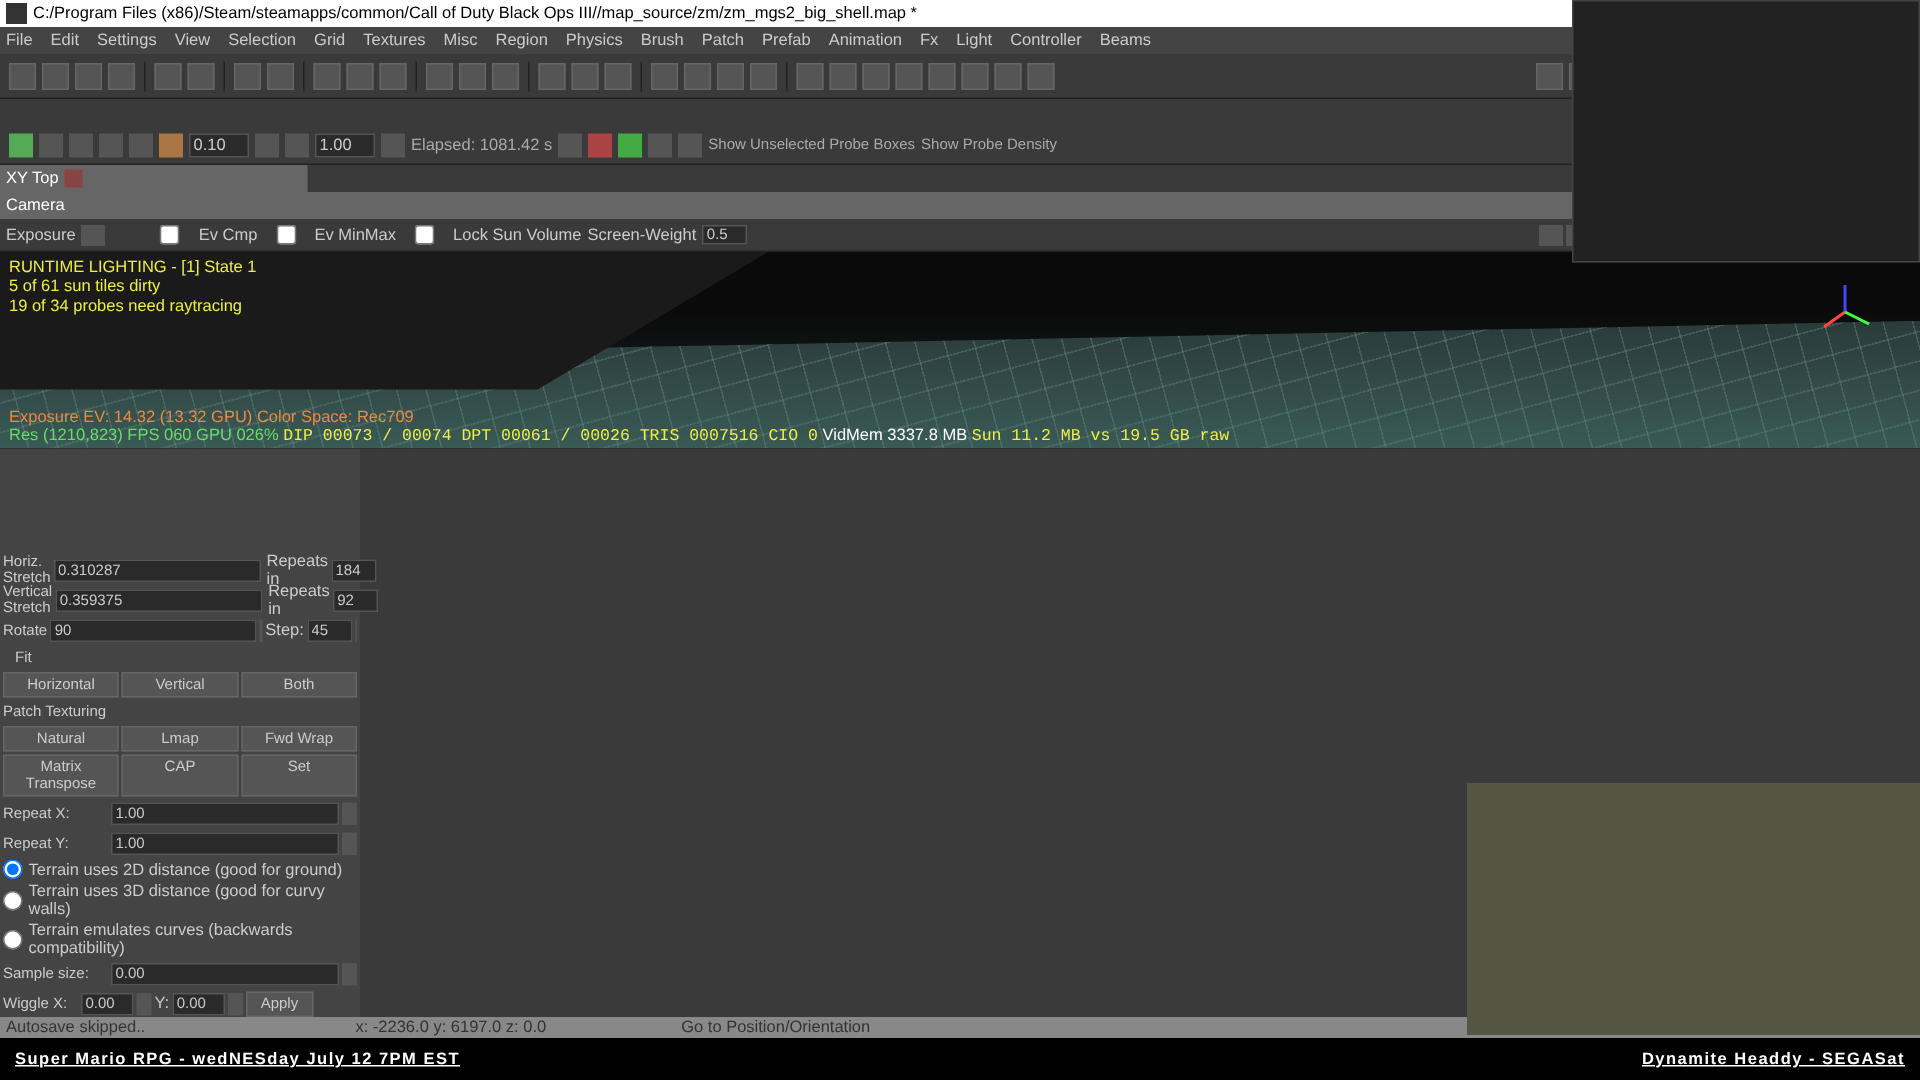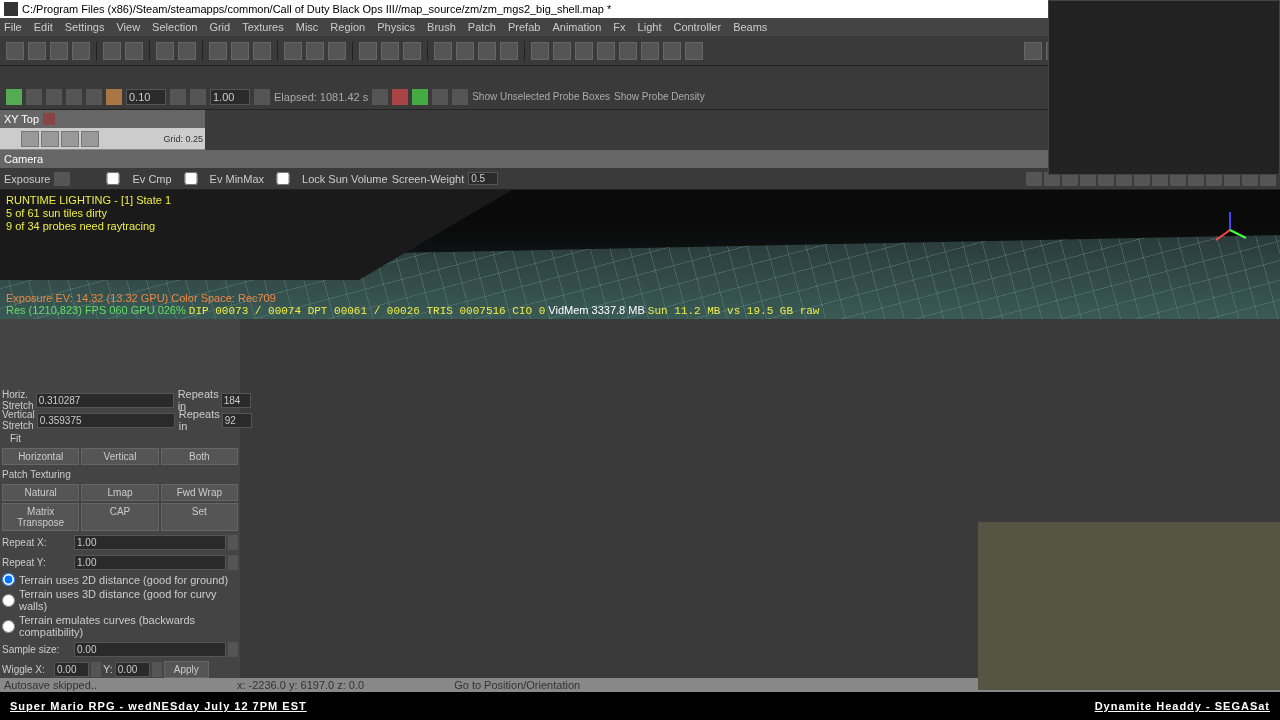--- a/index.html
+++ b/index.html
@@ -165,28 +165,20 @@
   <span style="color:#aaa;font-size:10px;">Show Unselected Probe Boxes</span>
   <span style="color:#aaa;font-size:10px;">Show Probe Density</span>
 </div>
 
 <div class="main-area">
   <div class="left-panel">
     <div class="panel-tab">
       <span>XY Top</span>
       <span class="close"></span>
     </div>
-    <div class="xy-controls">
-      <span style="font-size:9px;">Grid</span>
-      <span class="ctrl-btn"></span>
-      <span class="ctrl-btn"></span>
-      <span class="ctrl-btn"></span>
-      <span class="ctrl-btn"></span>
-      <span style="margin-left:auto;font-size:9px;color:#333;">Grid: 0.25</span>
-    </div>
     <div class="xy-view">
       <div class="ruler-top">2240</div>
       <div class="label">XY TOP</div>
       <div class="coord1">6208</div>
       <div class="coord2">6144</div>
       <div class="box" style="top:200px;left:0;width:145px;height:150px;"></div>
       <div class="box" style="top:200px;left:145px;width:60px;height:220px;border-color:#8af;"></div>
       <div style="position:absolute;top:230px;left:0;width:145px;height:1px;background:#5c5;"></div>
     </div>
   </div>
@@ -224,21 +216,21 @@
         <span class="ctrl-btn"></span>
         <span class="ctrl-btn"></span>
       </span>
     </div>
     <div class="viewport">
       <div class="floor"></div>
       <div class="wall"></div>
       <div class="overlay-text">
         <div class="line1">RUNTIME LIGHTING - [1] State 1</div>
         <div class="line2">5 of 61 sun tiles dirty</div>
-        <div class="line3">9 of 34 probes need raytracing</div>
+        <div class="line3">19 of 34 probes need raytracing</div>
       </div>
       <div class="gizmo">
         <svg width="40" height="40">
             <line x1="20" y1="20" x2="20" y2="2" stroke="#44f" stroke-width="2"></line>
             <line x1="20" y1="20" x2="6" y2="30" stroke="#f44" stroke-width="2"></line>
             <line x1="20" y1="20" x2="36" y2="28" stroke="#4f4" stroke-width="2"></line>
           </svg>
       </div>
       <div class="stats-bottom">
         <div class="l1">Exposure EV: 14.32 (13.32 GPU)   Color Space: Rec709</div>
@@ -263,20 +255,28 @@
         <span class="spin"></span>
     </div>
     <div class="row">
       <span class="lbl">Vertical Stretch</span>
       <input value="0.359375" style="">
         <span class="spin"></span>
       <span style="width:50px;">Repeats in</span>
       <input style="width: 30px; flex: 0 0 auto;" value="92">
         <span class="spin"></span>
     </div>
+    <div class="row">
+      <span class="lbl">Rotate</span>
+      <input value="90" style="">
+        <span class="spin"></span>
+      <span style="width:50px;">Step:</span>
+      <input style="width: 30px; flex: 0 0 auto;" value="45">
+        <span class="spin"></span>
+    </div>
     <div class="section-lbl" style="padding-left:8px;">Fit</div>
     <div class="btn-row">
       <span class="btn">Horizontal</span>
       <span class="btn">Vertical</span>
       <span class="btn">Both</span>
     </div>
     <div class="section-lbl">Patch Texturing</div>
     <div class="btn-row">
       <span class="btn">Natural</span>
       <span class="btn">Lmap</span>

